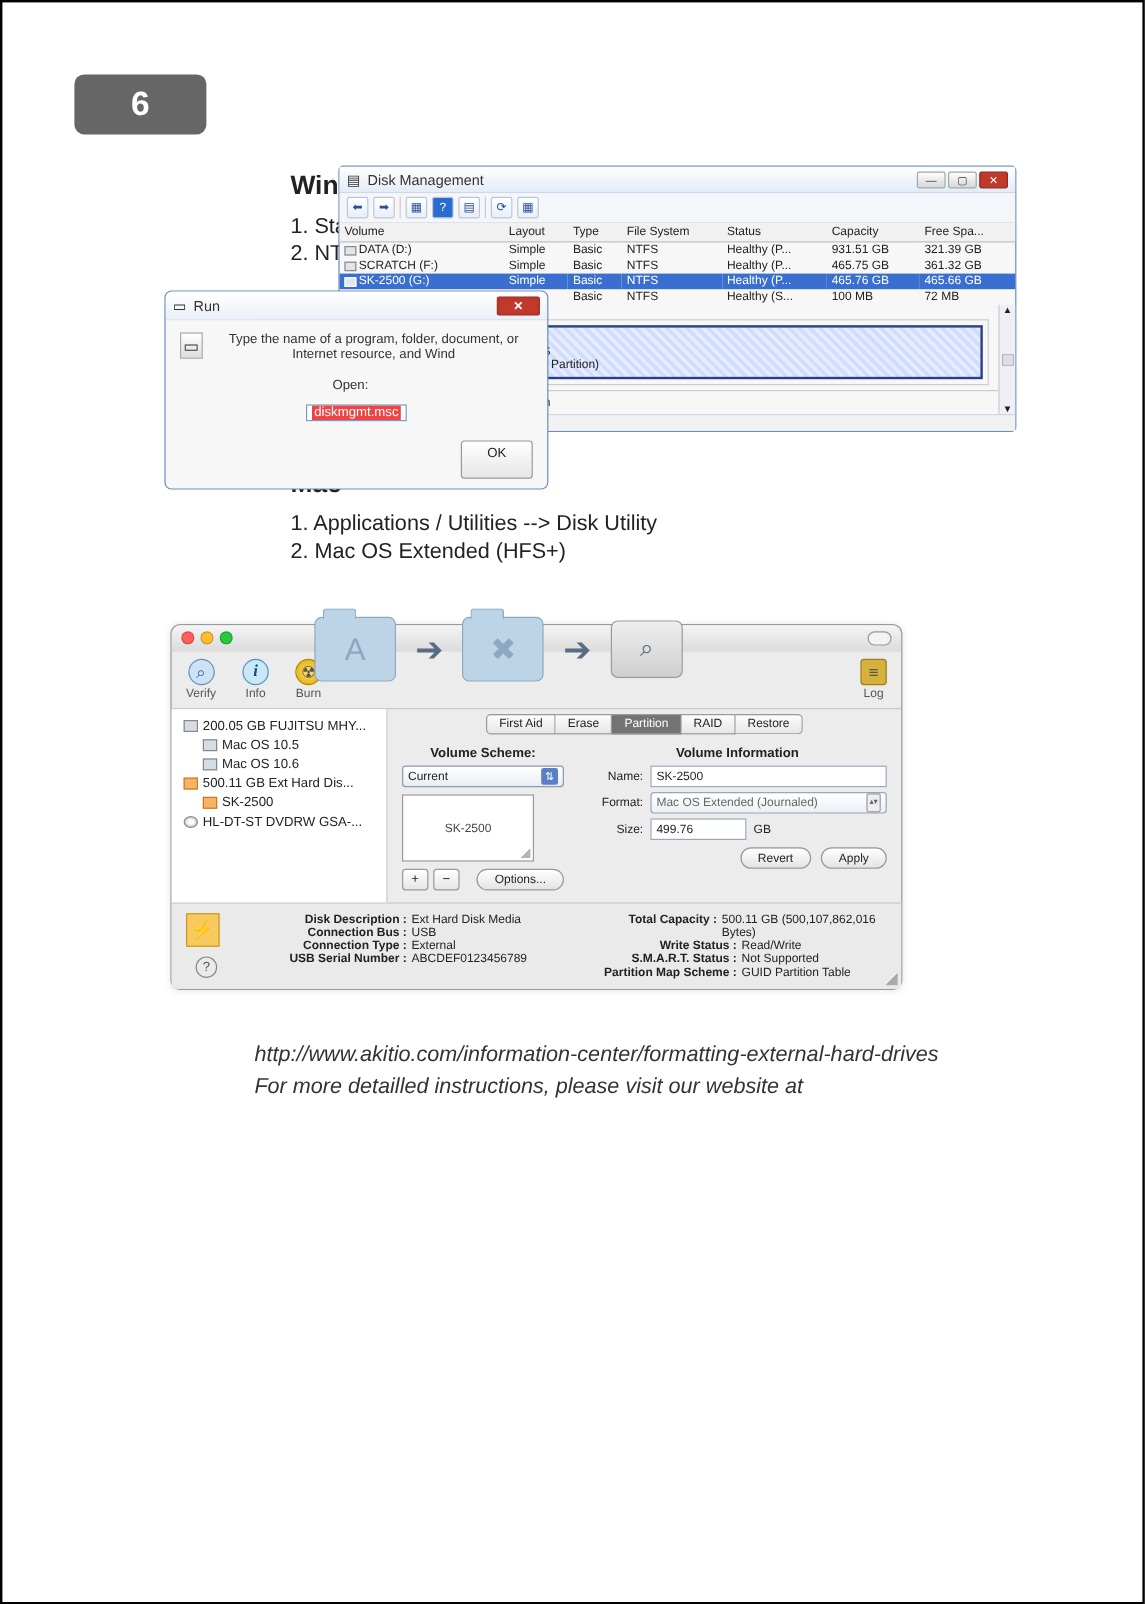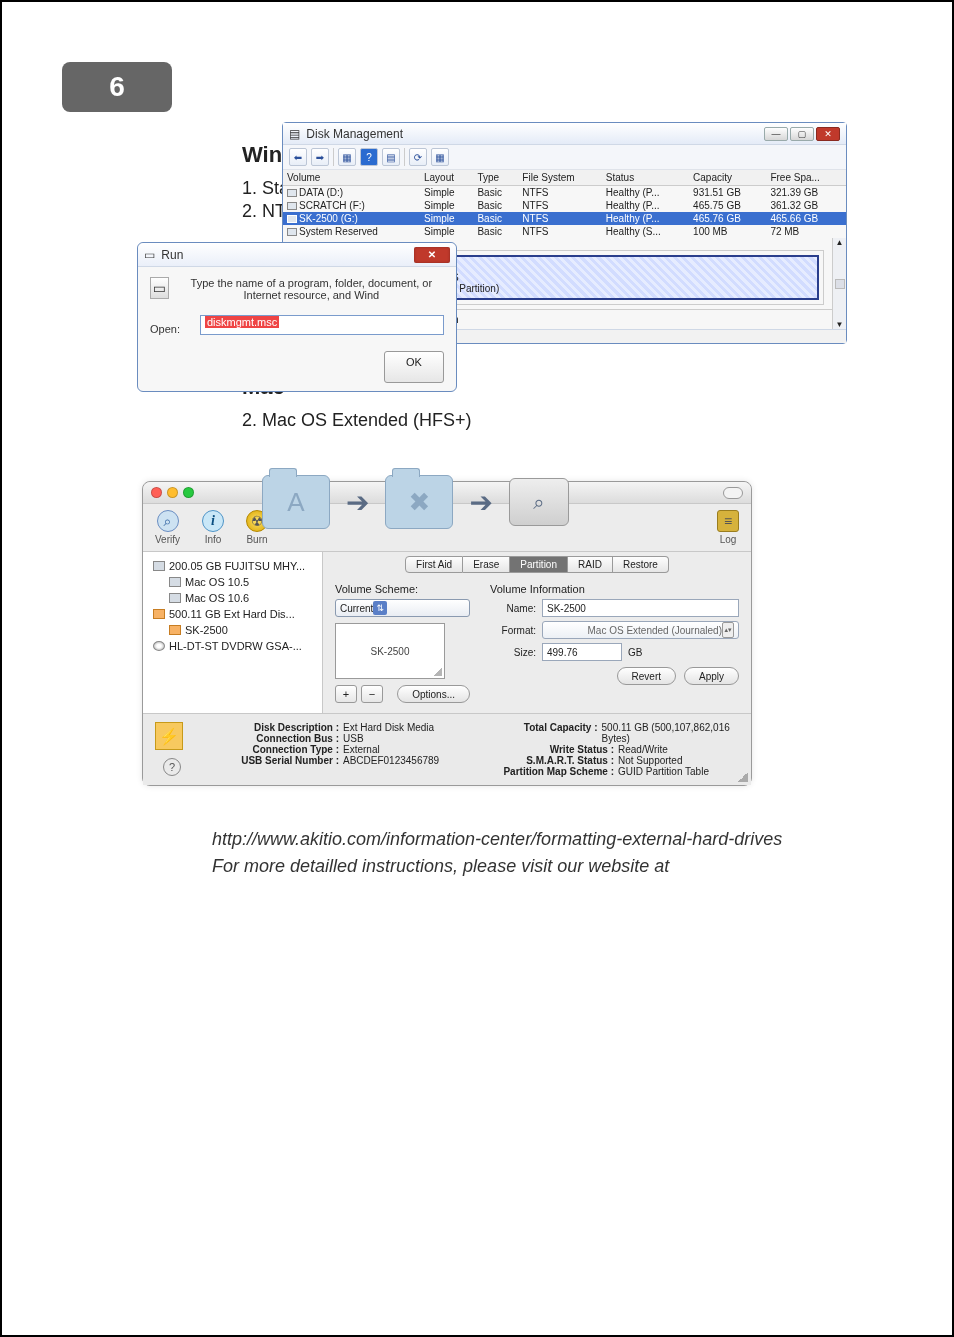--- a/index.html
+++ b/index.html
@@ -12,21 +12,21 @@
 .screenshot-area { margin-left: -120px; margin-right: -30px; margin-top: 20px; margin-bottom: 30px; }
 .italic-footer { font-size: 18px; font-style: italic; margin-top: 40px; margin-left: -30px; line-height: 1.5; color: #333; }
 
 
 .run-dialog { width: 320px; border: 1px solid #6a8cbf; border-radius: 6px; background: #f7f7f7; padding-bottom: 8px; position: relative; z-index: 5; margin-left: 15px; }
 .run-titlebar { height: 24px; display: flex; align-items: center; padding: 0 6px; font-size: 12px; color: #333; background: linear-gradient(#fff,#eaeff9); border-bottom: 1px solid #cfd8e6; border-radius: 6px 6px 0 0; }
 .run-titlebar .title { margin-left: 6px; flex: 1; }
 .close-btn-red { width: 36px; height: 16px; background: #c0392b; border-radius: 2px; color: #fff; display: flex; align-items: center; justify-content: center; font-size: 10px; font-weight: bold; box-shadow: inset 0 0 3px rgba(0,0,0,.3); }
 .run-body { padding: 10px 12px; font-size: 11px; color: #333; }
 .run-body .hint { margin-left: 38px; margin-bottom: 8px; text-align: center; }
-.run-open-row { display: flex; align-items: flex-end; gap: 10px; margin-top: 6px; }
+.run-open-row { display: flex; align-items: center; gap: 10px; margin-top: 6px; flex-direction: column; }
 .run-open-row .label { width: 40px; }
 .run-input { flex: 1; border: 1px solid #7a9bcc; background: #fff; height: 20px; padding: 0 4px; font-size: 11px; }
 .run-input .sel { background: #ef4444; color: #fff; padding: 0 2px; display: inline-block; }
 .run-btn-row { text-align: right; padding: 6px 12px 0 12px; }
 .win-btn { display: inline-block; min-width: 60px; height: 32px; line-height: 20px; text-align: center; background: linear-gradient(#fff,#e6e6e6); border: 1px solid #999; border-radius: 3px; font-size: 11px; padding: 0 10px; }
 .run-icon { width: 26px; height: 22px; border: 1px solid #aaa; background: linear-gradient(#fff,#ddd); display: flex; align-items: center; justify-content: center; font-size: 14px; }
 
 
 .diskmgmt { position: relative; margin-top: -270px; margin-left: 160px; width: 565px; border: 1px solid #6a8cbf; border-radius: 4px; background: #f7f7f7; z-index: 1; }
 .dm-titlebar { height: 22px; display: flex; align-items: center; padding: 0 6px; font-size: 12px; color: #333; background: linear-gradient(#fff,#e4ebf7); border-bottom: 1px solid #cfd8e6; }
@@ -86,32 +86,32 @@
 .disk-ico.cd { border-radius: 50%; background: radial-gradient(#fff 30%,#ccc 70%); }
 .du-main { flex: 1; padding: 8px 12px 10px 12px; font-size: 11px; }
 .du-tabs { display: flex; justify-content: center; gap: 0; margin-bottom: 10px; margin-top: -4px; }
 .du-tab { padding: 2px 10px; border: 1px solid #9a9a9a; background: linear-gradient(#fdfdfd,#e6e6e6); font-size: 10px; }
 .du-tab + .du-tab { border-left: none; }
 .du-tab:first-child { border-radius: 4px 0 0 4px; }
 .du-tab:last-child { border-radius: 0 4px 4px 0; }
 .du-tab.active { background: #737373; color: #fff; }
 .du-cols { display: flex; gap: 20px; }
 .du-col { flex: 1; }
-.du-col h4 { font-weight: normal; font-size: 11px; margin-bottom: 4px; }
-.scheme-select { width: 100%; border: 1px solid #8a9ab0; height: 18px; background: linear-gradient(#fff,#e9edf3); border-radius: 3px; font-size: 10px; padding: 0 4px; display: flex; align-items: center; justify-content: flex-start; }
+.du-col h4 { font-weight: bold; font-size: 11px; margin-bottom: 4px; text-align: center; }
+.scheme-select { width: 100%; border: 1px solid #8a9ab0; height: 18px; background: linear-gradient(#fff,#e9edf3); border-radius: 3px; font-size: 10px; padding: 0 4px; display: flex; align-items: center; justify-content: space-between; }
 .scheme-arrow { width: 14px; height: 14px; background: #5a7fc7; color: #fff; border-radius: 2px; text-align: center; font-size: 9px; line-height: 14px; }
 .scheme-box { width: 110px; height: 56px; border: 1px solid #9a9a9a; background: #fff; margin: 6px 0; display: flex; align-items: center; justify-content: center; font-size: 10px; color: #444; position: relative; }
 .scheme-box::after { content: ""; position: absolute; right: 2px; bottom: 2px; width: 8px; height: 8px; background: linear-gradient(135deg,transparent 50%,#b5b5b5 50%); }
 .pm-row { display: flex; gap: 4px; margin-top: 4px; }
 .pm-btn { width: 22px; height: 18px; border: 1px solid #999; background: linear-gradient(#fff,#e6e6e6); border-radius: 3px; font-size: 11px; display: flex; align-items: center; justify-content: center; }
 .mac-btn { height: 18px; padding: 0 14px; border: 1px solid #999; background: linear-gradient(#fff,#e4e4e4); border-radius: 10px; font-size: 10px; display: inline-flex; align-items: center; }
 .field-row { display: flex; align-items: center; gap: 6px; margin: 4px 0; font-size: 10px; }
 .field-row .lbl { width: 46px; text-align: right; }
 .mac-input { flex: 1; height: 18px; border: 1px solid #9aa7ba; background: #fff; font-size: 10px; padding: 0 4px; display: flex; align-items: center; }
-.mac-select { flex: 1; height: 18px; border: 1px solid #9aa7ba; border-radius: 3px; background: linear-gradient(#fff,#ecf0f5); font-size: 10px; padding: 0 4px; color: #666; display: flex; align-items: center; justify-content: flex-end; }
+.mac-select { flex: 1; height: 18px; border: 1px solid #9aa7ba; border-radius: 3px; background: linear-gradient(#fff,#ecf0f5); font-size: 10px; padding: 0 4px; color: #666; display: flex; align-items: center; justify-content: space-between; }
 .mac-stepper { width: 12px; height: 16px; border: 1px solid #999; border-radius: 2px; background: #eee; font-size: 7px; display: flex; flex-direction: column; justify-content: center; align-items: center; line-height: 6px; }
 .du-apply-row { display: flex; justify-content: flex-end; gap: 8px; margin-top: 6px; }
 .du-info-panel { border-top: 1px solid #c8c8c8; padding: 8px 12px; font-size: 10px; display: flex; gap: 30px; background: #eaeaea; }
 .du-info-col { flex: 1; }
 .du-info-col .row { display: flex; }
 .du-info-col .k { font-weight: bold; width: 120px; text-align: right; margin-right: 4px; }
 .du-info-icon { width: 28px; height: 28px; background: #f7c95f; border: 1px solid #c79a1a; display: flex; align-items: center; justify-content: center; font-size: 16px; margin-right: 6px; }
 .help-icon { width: 18px; height: 18px; border: 1px solid #888; border-radius: 50%; display: flex; align-items: center; justify-content: center; font-size: 11px; color: #555; margin-top: 8px; }
 .resize-grip { position: absolute; right: 3px; bottom: 3px; width: 10px; height: 10px; background: linear-gradient(135deg,transparent 50%,#aaa 50%); }
 </style>
@@ -259,20 +259,21 @@
               <span>▲</span>
               <span style="width:10px;height:10px;background:#dcdfe7;border:1px solid #bbb;"></span>
               <span>▼</span>
             </div>
         </div>
         <div class="dm-status"></div>
       </div>
     </div>
 
     <div class="section-heading">Mac</div>
+    <div class="step">1. Applications / Utilities --&gt; Disk Utility</div>
     <div class="step">2. Mac OS Extended (HFS+)</div>
 
     <div class="mac-shot" style="margin-top:30px;">
       <div class="icon-strip">
         <div class="folder">A</div>
         <span>➔</span>
         <div class="folder">✖</div>
         <span>➔</span>
         <div class="hdd-icon">⌕</div>
       </div>

